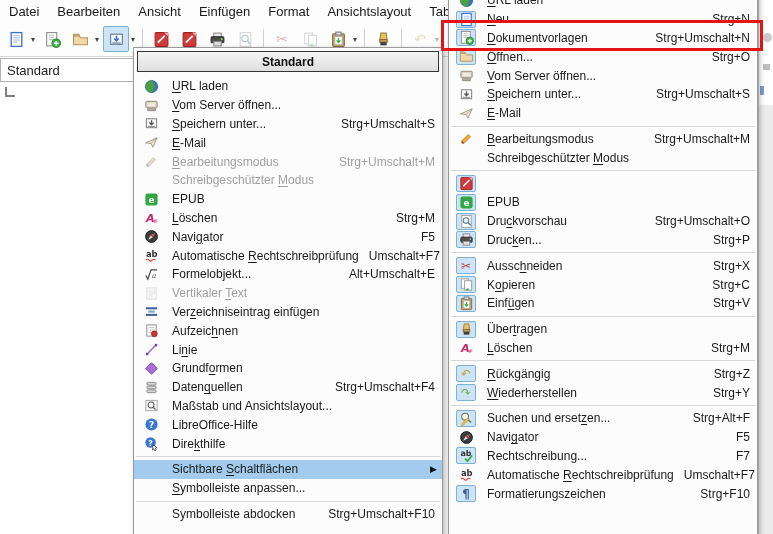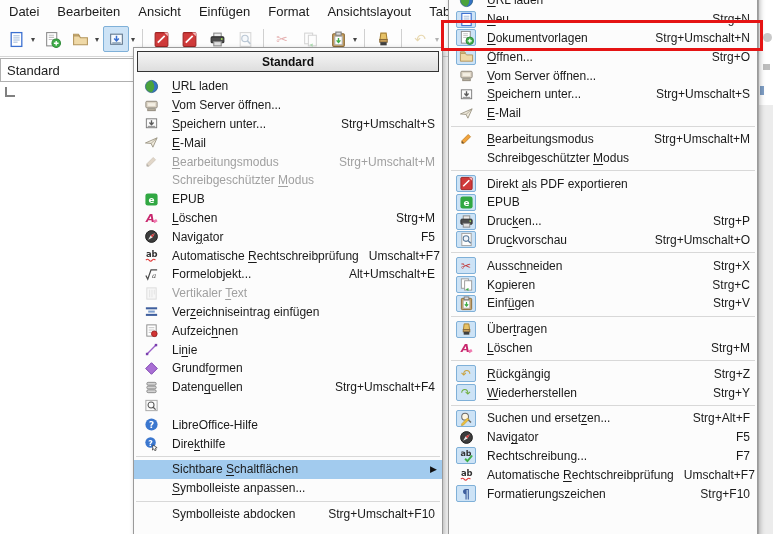--- a/index.html
+++ b/index.html
@@ -441,20 +441,21 @@
       <div class="mrow">
         <span class="micell">
           <span class="mi">
             <svg viewBox="0 0 16 16">
               <rect x="2" y="2.5" width="12" height="11" fill="#fbfbfb" stroke="#a5a5a5"></rect>
               <circle cx="7.5" cy="7.5" r="3.2" fill="none" stroke="#5a5a5a" stroke-width="1.1"></circle>
               <path d="M9.8 9.8l2.6 2.6" stroke="#5a5a5a" stroke-width="1.4"></path>
             </svg>
           </span>
         </span>
+        <span class="mlabel">Maßstab und Ansichtslayout...</span>
       </div>
       <div class="mrow">
         <span class="micell">
           <span class="mi">
             <svg viewBox="0 0 16 16">
               <circle cx="8" cy="8" r="6.5" fill="#3b77cf"></circle>
               <text x="8" y="11.6" font-size="9.5" font-weight="bold" fill="#fff" text-anchor="middle" font-family="DejaVu Sans">?</text>
             </svg>
           </span>
         </span>
@@ -600,59 +601,58 @@
       <div class="mrow">
         <span class="micell">
           <span class="mi checked">
             <svg viewBox="0 0 16 16">
               <rect x="2" y="1.5" width="12" height="13" rx="1" fill="#d03a3a" stroke="#9e2424"></rect>
               <path d="M10.5 1.5H14V5z" fill="#f4b9b9"></path>
               <path d="M4.5 11L11 4.5" stroke="#fff" stroke-width="1.6"></path>
             </svg>
           </span>
         </span>
-        <span class="mlabel">Direkt <u>a</u>ls PDF exportieren</span>
       </div>
       <div class="mrow">
         <span class="micell">
           <span class="mi checked">
             <svg viewBox="0 0 16 16">
               <rect x="1.5" y="1.5" width="13" height="13" rx="2.5" fill="#31a843"></rect>
               <text x="8" y="11.5" font-size="9.5" font-weight="bold" fill="#fff" text-anchor="middle" font-family="DejaVu Sans">e</text>
             </svg>
           </span>
         </span>
         <span class="mlabel">EPUB</span>
+      </div>
+      <div class="mrow">
+        <span class="micell">
+          <span class="mi checked">
+            <svg viewBox="0 0 16 16">
+              <rect x="3" y="1.5" width="10" height="13" fill="#fdfdfd" stroke="#a0a0a0"></rect>
+              <circle cx="7.5" cy="7" r="3" fill="#eef4fb" stroke="#5a7a9a" stroke-width="1.1"></circle>
+              <path d="M9.6 9.1l3 3" stroke="#5a7a9a" stroke-width="1.5"></path>
+            </svg>
+          </span>
+        </span>
+        <span class="mlabel">Dru<u>c</u>kvorschau</span>
+        <span class="mshort">Strg+Umschalt+O</span>
       </div>
       <div class="mrow">
         <span class="micell">
           <span class="mi checked">
             <svg viewBox="0 0 16 16">
               <rect x="4.5" y="2" width="7" height="4" fill="#ececec" stroke="#8a8a8a"></rect>
               <rect x="2" y="5.5" width="12" height="5.5" rx="1" fill="#4d4d4d" stroke="#2e2e2e"></rect>
               <rect x="4.5" y="10" width="7" height="4" fill="#e2e2e2" stroke="#8a8a8a"></rect>
               <circle cx="12" cy="7.5" r=".9" fill="#9fe05a"></circle>
             </svg>
           </span>
         </span>
         <span class="mlabel">Druc<u>k</u>en...</span>
         <span class="mshort">Strg+P</span>
-      </div>
-      <div class="mrow">
-        <span class="micell">
-          <span class="mi checked">
-            <svg viewBox="0 0 16 16">
-              <rect x="3" y="1.5" width="10" height="13" fill="#fdfdfd" stroke="#a0a0a0"></rect>
-              <circle cx="7.5" cy="7" r="3" fill="#eef4fb" stroke="#5a7a9a" stroke-width="1.1"></circle>
-              <path d="M9.6 9.1l3 3" stroke="#5a7a9a" stroke-width="1.5"></path>
-            </svg>
-          </span>
-        </span>
-        <span class="mlabel">Dru<u>c</u>kvorschau</span>
-        <span class="mshort">Strg+Umschalt+O</span>
       </div>
       <div class="msep"></div>
       <div class="mrow">
         <span class="micell">
           <span class="mi checked">
             <span class="cg" style="color:#c23b3b">✂</span>
           </span>
         </span>
         <span class="mlabel">Aussc<u>h</u>neiden</span>
         <span class="mshort">Strg+X</span>

